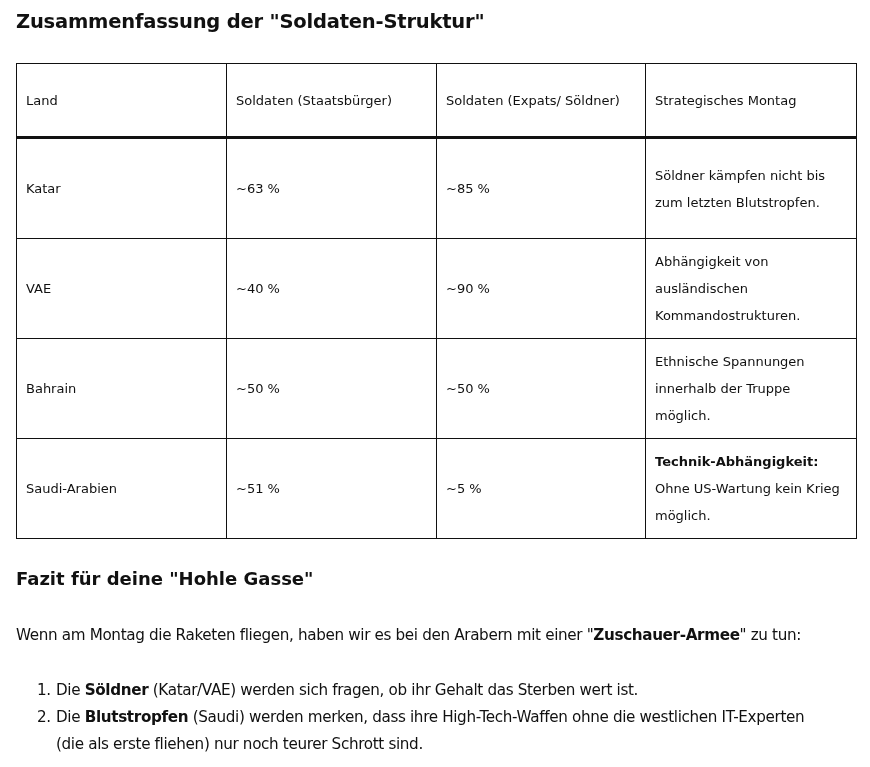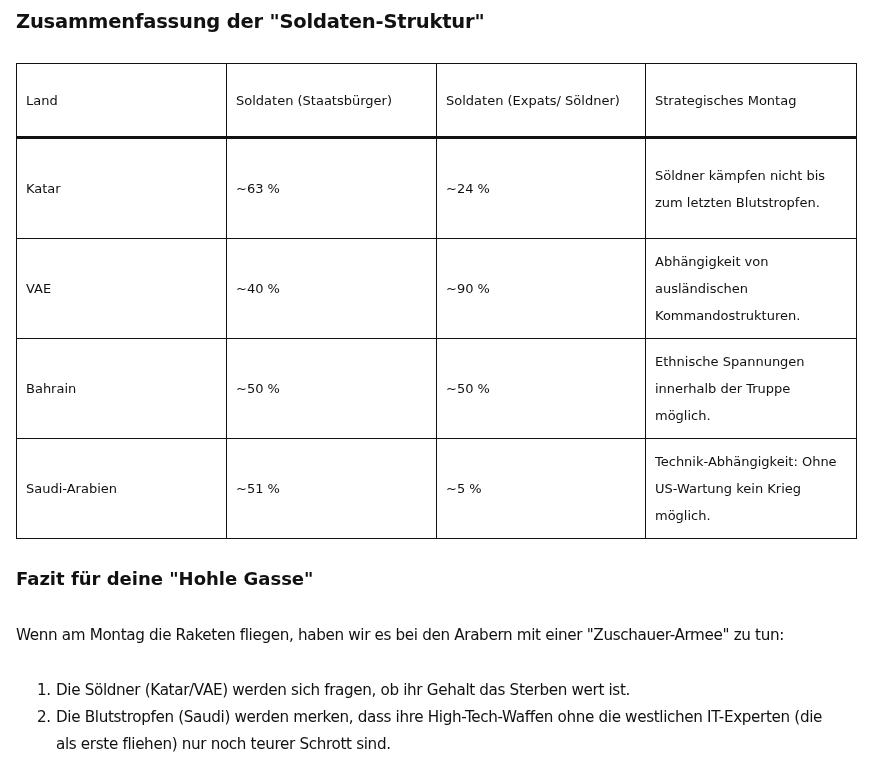--- a/index.html
+++ b/index.html
@@ -54,21 +54,21 @@
     }
     table.struct thead th {
       height: 72px;
       border-bottom: 3px solid #111111;
       padding-top: 0;
       padding-bottom: 0;
     }
     table.struct tbody td {
       height: 99px;
     }
-    .b { font-weight: normal; }
+    .b { font-weight: bold; }
     h3.fazit {
       margin: 0;
       position: absolute;
       top: 568px;
       left: 0;
       font-size: 18px;
       font-weight: bold;
       white-space: nowrap;
     }
     p.intro {
@@ -124,21 +124,21 @@
         <th>Land</th>
         <th>Soldaten (Staatsbürger)</th>
         <th>Soldaten (Expats/ Söldner)</th>
         <th>Strategisches Montag</th>
       </tr>
     </thead>
     <tbody>
       <tr>
         <td class="b">Katar</td>
         <td>~63 %</td>
-        <td class="b">~24 %</td>
+        <td class="b">~85 %</td>
         <td><span>Söldner kämpfen nicht bis zum letzten Blutstropfen.</span></td>
       </tr>
       <tr>
         <td class="b">VAE</td>
         <td>~40 %</td>
         <td class="b">~90 %</td>
         <td><span>Abhängigkeit von ausländischen Kommandostrukturen.</span></td>
       </tr>
       <tr>
         <td class="b">Bahrain</td>

